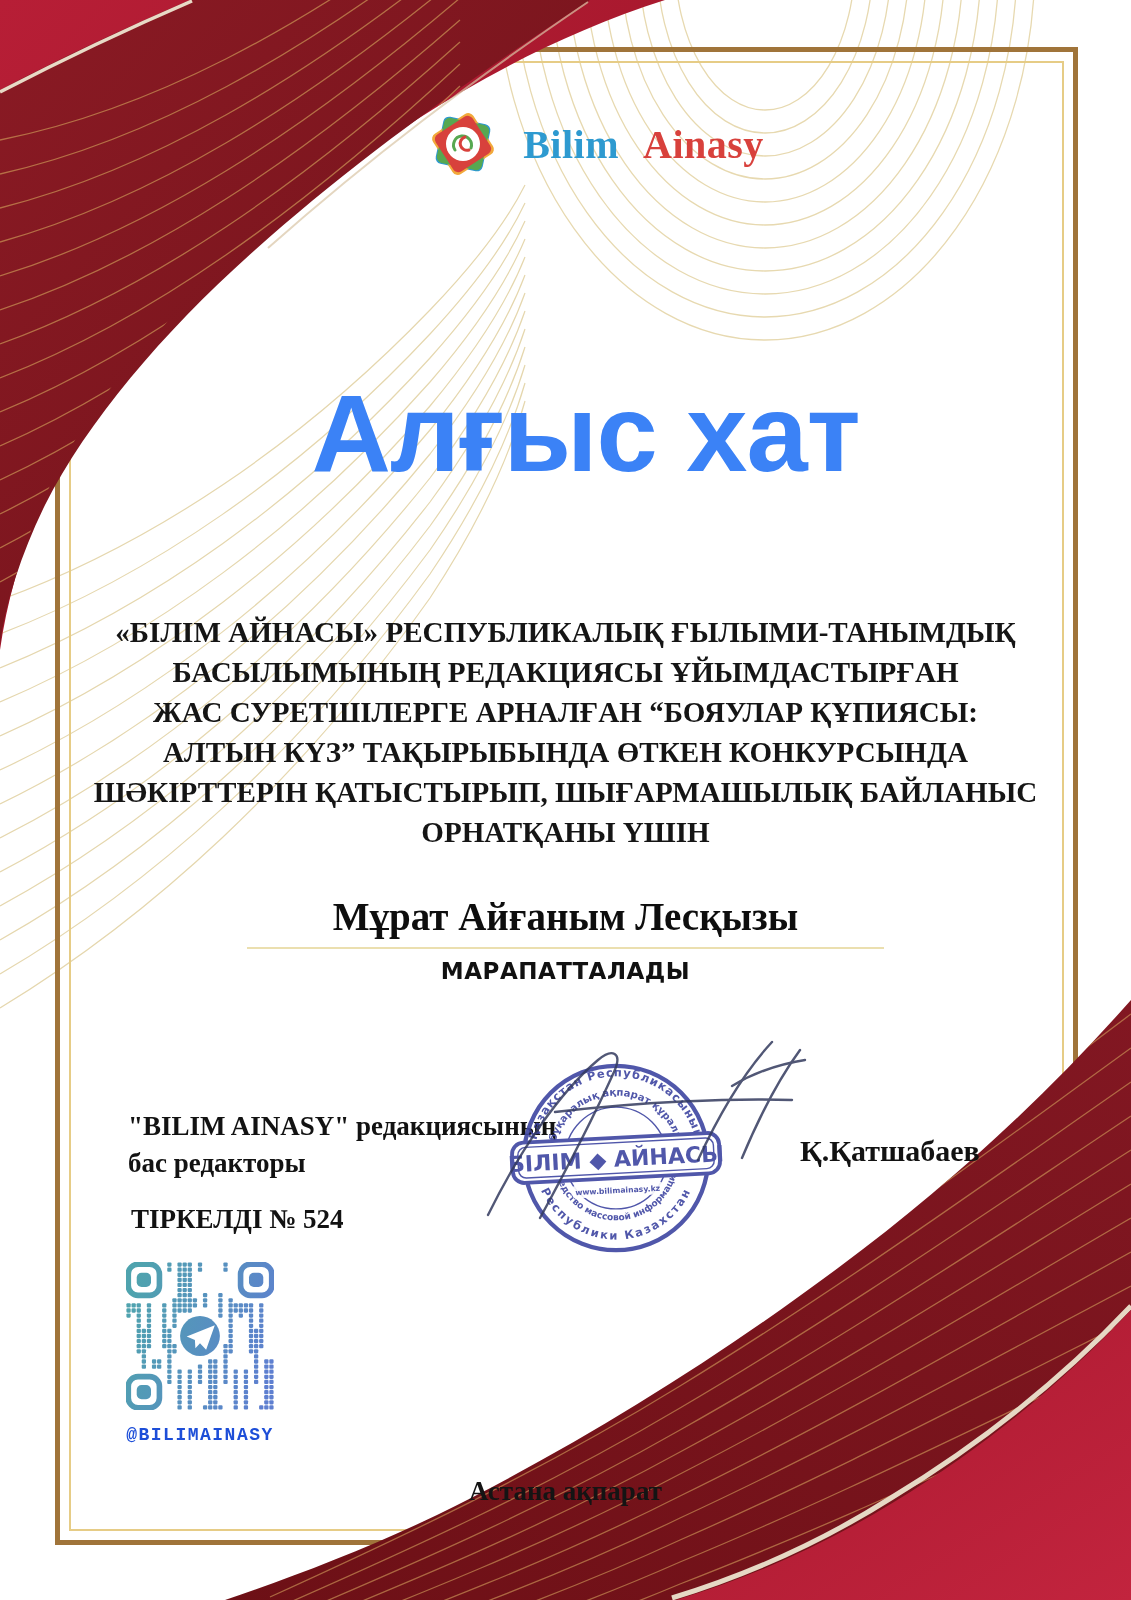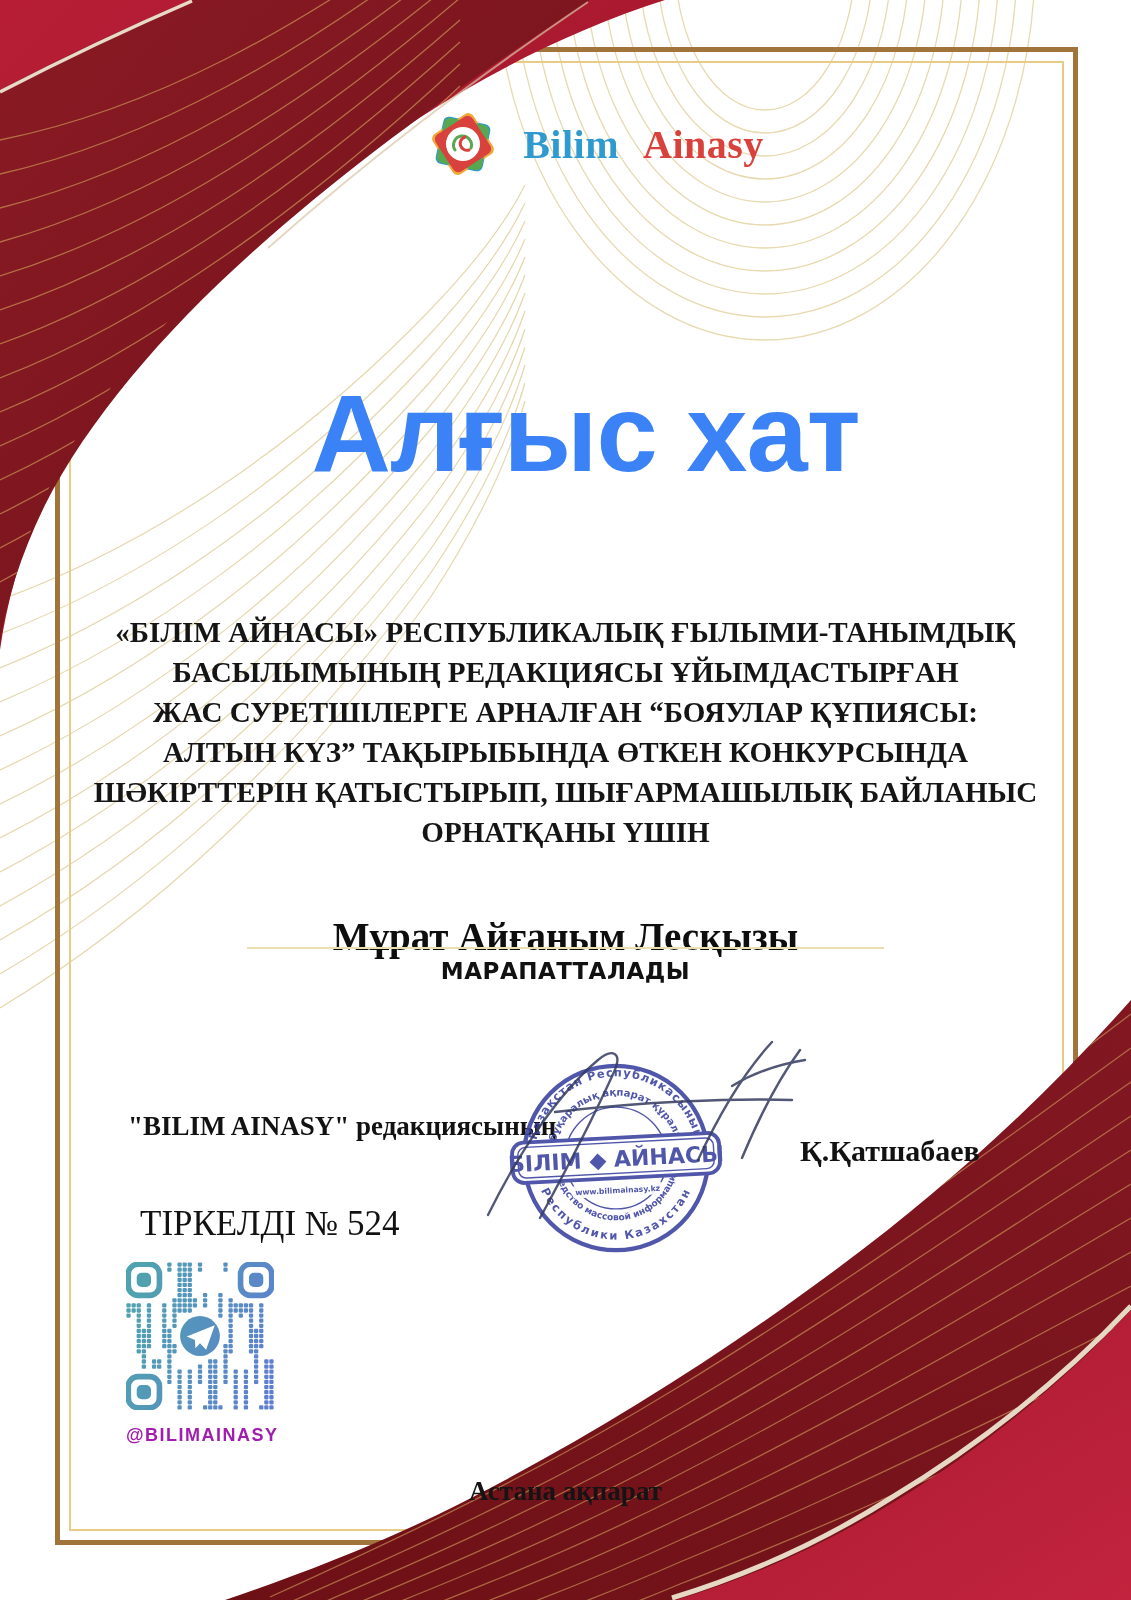--- a/index.html
+++ b/index.html
@@ -25,42 +25,42 @@
   .lt-red{color:#D8413C;margin-left:24px;}
 
   .title{position:absolute;top:370px;left:12px;width:100%;margin:8px;text-align:center;
     font-family:"Liberation Sans","DejaVu Sans",sans-serif;font-weight:700;
     font-size:110px;line-height:110px;color:#3b82f6;letter-spacing:-1px;}
 
   .body-text{position:absolute;top:612px;left:0;width:100%;text-align:center;
     font-weight:700;font-size:30px;line-height:40px;color:#151515;
     transform:scaleX(.97);}
 
-  .recipient{position:absolute;top:914px;left:0;width:100%;text-align:center;
+  .recipient{position:absolute;top:894px;left:0;width:100%;text-align:center;
     font-weight:700;font-size:39px;color:#0e0e0e;}
   .name-underline{position:absolute;top:947px;left:247px;width:637px;height:0;
     border-top:2px solid #EBDFAF;}
   .award{position:absolute;top:958px;left:0;width:100%;text-align:center;
     font-family:"DejaVu Sans","Liberation Sans",sans-serif;font-weight:700;
     font-size:23px;letter-spacing:.5px;color:#111;}
 
   .editor-block{position:absolute;left:128px;top:1108px;font-weight:700;
     font-size:27px;line-height:37px;color:#121212;}
-  .reg{position:absolute;left:140px;top:1204px;font-weight:400;font-size:35px;color:#121212;}
+  .reg{position:absolute;left:131px;top:1204px;font-weight:700;font-size:27px;color:#121212;}
   .editor-name{position:absolute;left:800px;top:1116px;font-weight:700;font-size:30px;color:#121212;margin-top:18px;}
 
   .stamp{position:absolute;left:520px;top:1062px;width:192px;height:192px;
     overflow:visible;opacity:.9;}
   .signature{position:absolute;left:460px;top:1020px;width:380px;height:220px;
     overflow:visible;opacity:.85;}
 
   .qr-wrap{position:absolute;left:126px;top:1262px;width:148px;text-align:center;}
   .qr-svg{width:148px;height:148px;display:block;}
-  .qr-caption{margin-top:15px;font-family:Liberation Sans, sans-serif;
-    font-weight:700;font-size:18px;letter-spacing:1.5px;color:#a21caf;}
+  .qr-caption{margin-top:15px;font-family:Liberation Mono, monospace;
+    font-weight:700;font-size:18px;letter-spacing:1.5px;color:#1d4ed8;}
 
   .footer{position:absolute;top:1476px;left:0;width:100%;text-align:center;
     font-weight:700;font-size:27px;line-height:31px;color:#141414;}
 
   .stamp text{font-family:"DejaVu Sans","Liberation Sans",sans-serif;}
 </style>
 </head>
 <body>
 
 <div class="page">
@@ -204,20 +204,21 @@
       <div>ШӘКІРТТЕРІН ҚАТЫСТЫРЫП, ШЫҒАРМАШЫЛЫҚ БАЙЛАНЫС</div>
       <div>ОРНАТҚАНЫ ҮШІН</div>
     </div>
 
     <div class="recipient">Мұрат Айғаным Лесқызы</div>
     <div class="name-underline"></div>
     <div class="award">МАРАПАТТАЛАДЫ</div>
 
     <div class="editor-block">
       <div>"BILIM AINASY" редакциясының</div>
+      <div>бас редакторы</div>
     </div>
     <div class="reg">ТІРКЕЛДІ № 524</div>
     <div class="editor-name">Қ.Қатшабаев</div>
 
     <svg class="stamp" viewBox="0 0 200 200">
       <defs>
         <path id="sa1" d="M 15 100 A 85 85 0 0 1 185 100"></path>
         <path id="sa2" d="M 35 100 A 65 65 0 0 1 165 100"></path>
         <path id="sa3" d="M 35 100 A 65 65 0 0 0 165 100"></path>
         <path id="sa4" d="M 15 100 A 85 85 0 0 0 185 100"></path>

